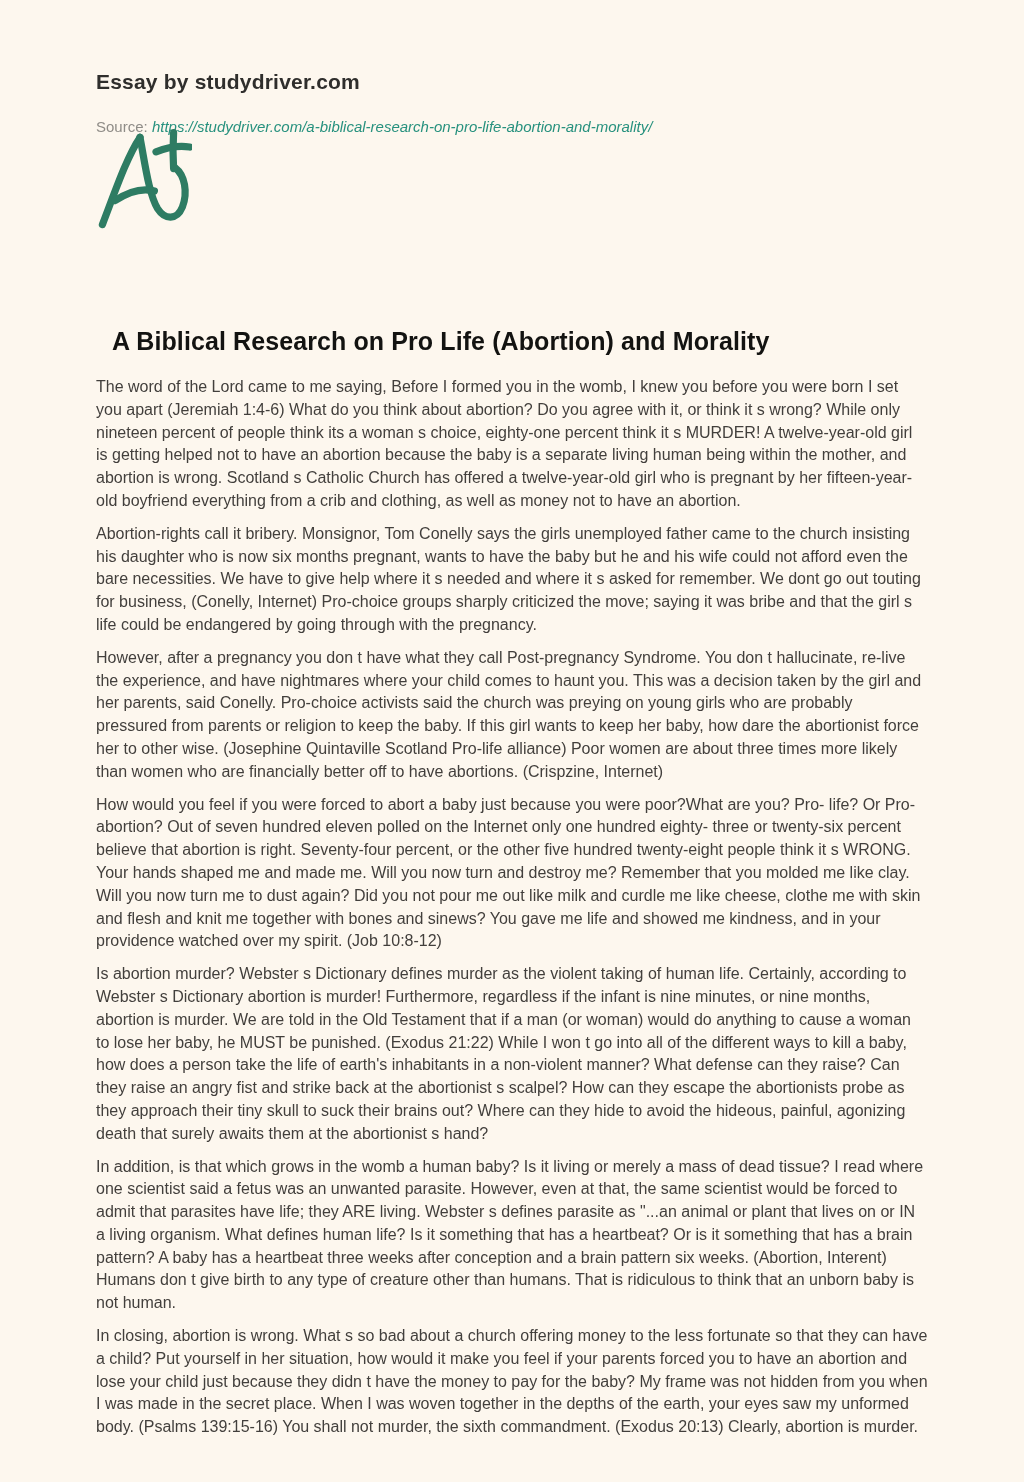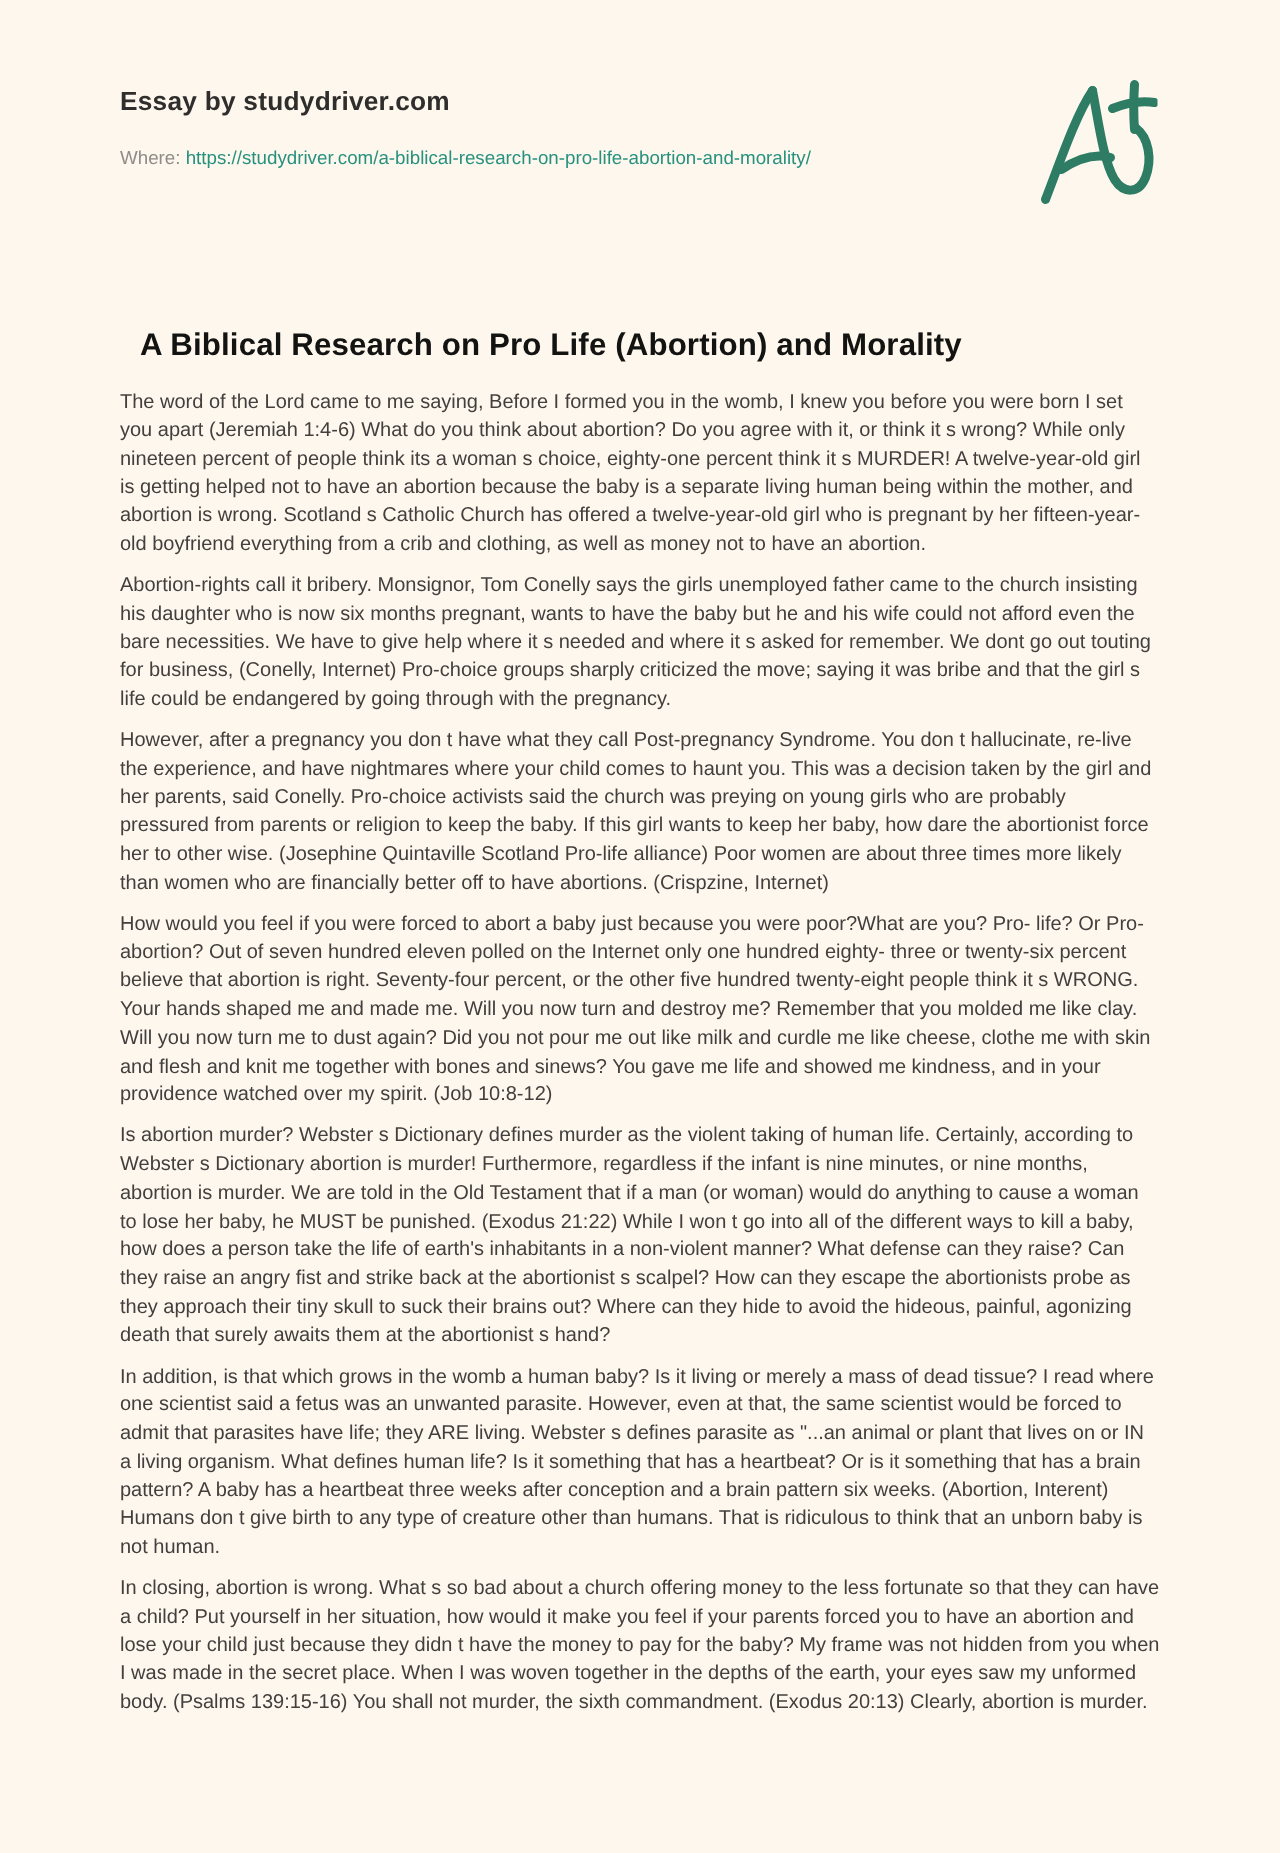--- a/index.html
+++ b/index.html
@@ -14,36 +14,38 @@
     background: #fdf7ee;
     box-sizing: border-box;
     padding: 0 96px;
     overflow: hidden;
   }
   .header {
     display: flex;
     justify-content: space-between;
     align-items: flex-start;
     padding-top: 70px;
+    flex-direction: column;
   }
   .site-title {
     margin: 0;
     font-size: 21px;
     font-weight: bold;
     color: #2f2e2c;
     letter-spacing: 0.2px;
   }
   .source-line {
     margin: 24px 0 0 0;
     font-size: 15px;
     color: #8f8c87;
   }
   .source-line a {
     color: #27917e;
     text-decoration: none;
+    font-style: italic;
   }
   .logo {
     flex: 0 0 auto;
     margin-top: -8px;
     margin-right: 2px;
   }
   .logo svg {
     display: block;
     width: 96px;
     height: 104px;
@@ -68,21 +70,21 @@
 </style>
 </head>
 <body>
 
 <div class="page">
 
   <header class="header">
     <div class="header-text">
       <h1 class="site-title">Essay by studydriver.com</h1>
       <p class="source-line">
-        <span>Where:</span>
+        <span>Source:</span>
         <a href="#">https://studydriver.com/a-biblical-research-on-pro-life-abortion-and-morality/</a>
       </p>
     </div>
 
     <div class="logo">
       <svg viewBox="0 0 120 130" fill="none" stroke="#2e7c63" stroke-width="9" stroke-linecap="round" stroke-linejoin="round">
 
         <path d="M8,122 C22,86 38,38 55,13"></path>
 
         <path d="M55,13 C61,44 66,84 77,102 C86,116 101,117 108,100 C115,82 111,60 99,51"></path>

